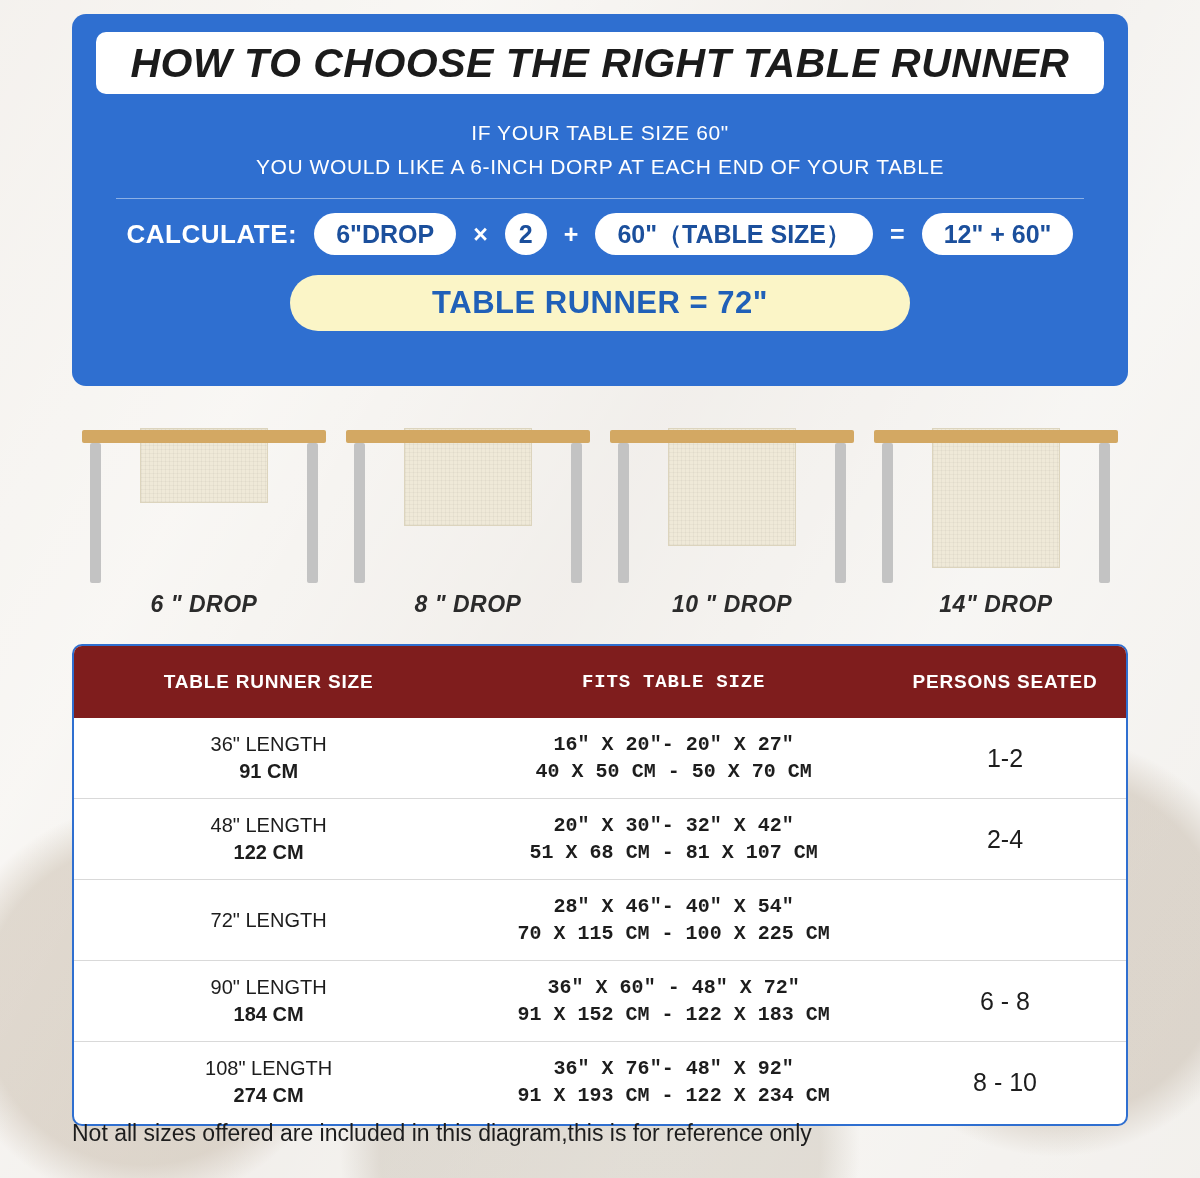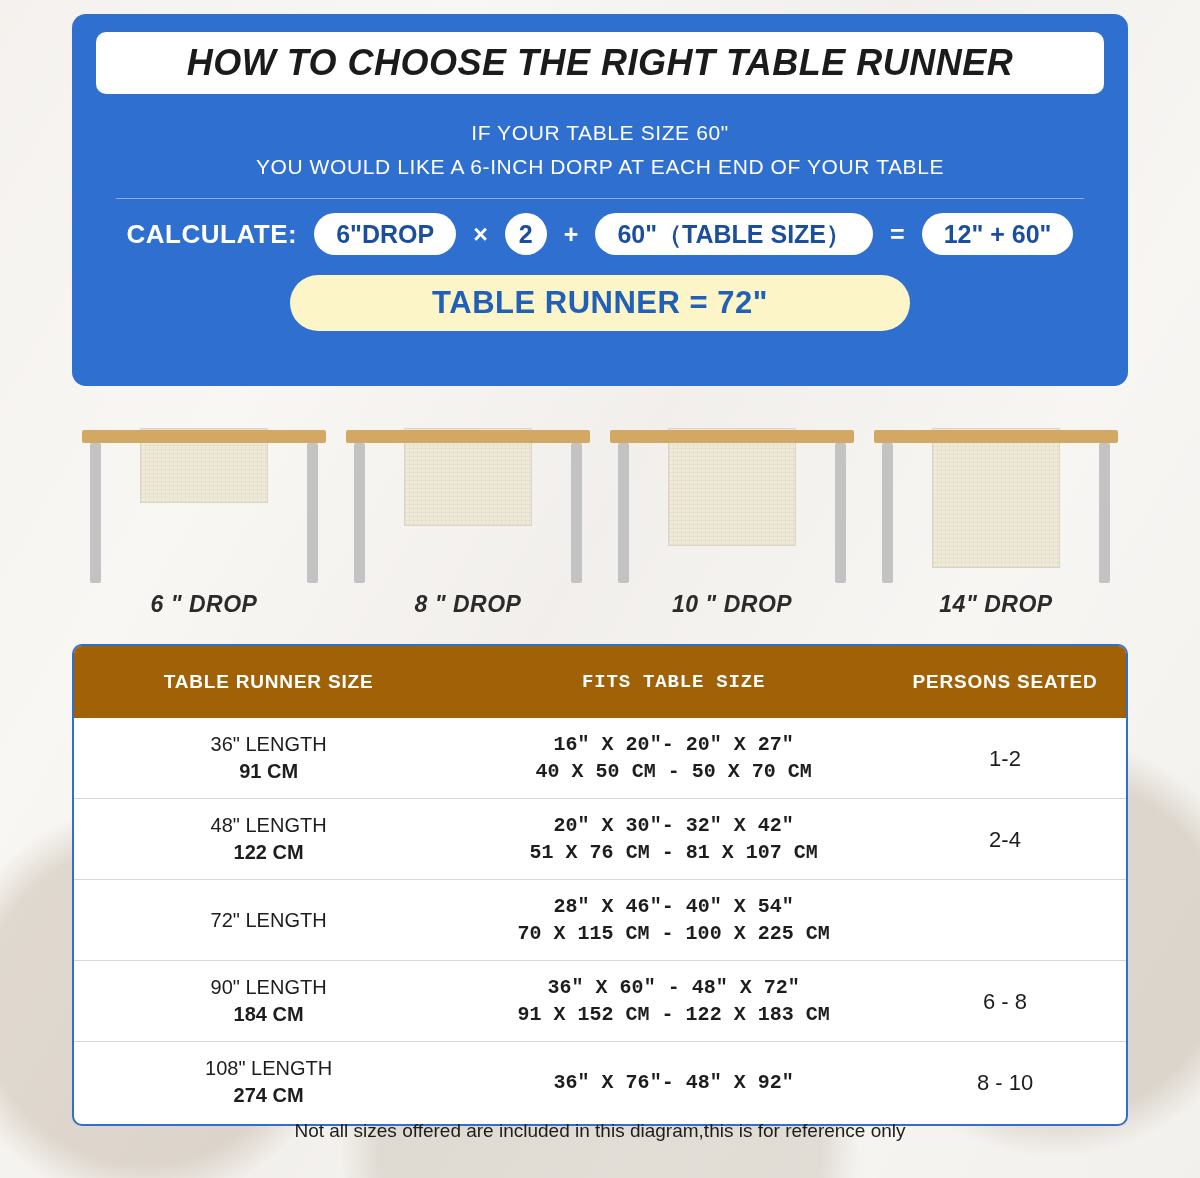--- a/index.html
+++ b/index.html
@@ -48,21 +48,21 @@
     padding: 18px 24px;
   }
   .hero-title {
     background: #ffffff;
     border-radius: 10px;
     height: 62px;
     display: flex;
     align-items: center;
     justify-content: center;
     color: #1b1b1b;
-    font-size: 36px;
+    font-size: 41px;
     font-weight: bold;
     font-style: italic;
     letter-spacing: 0.5px;
     white-space: nowrap;
   }
   .hero-sub {
     margin-top: 22px;
     text-align: center;
     color: #ffffff;
     font-size: 21px;
@@ -194,21 +194,21 @@
     width: 1056px;
     height: 482px;
     background: #ffffff;
     border: 2px solid #2f6fd0;
     border-radius: 10px;
     box-sizing: border-box;
     overflow: hidden;
   }
   .thead {
     display: flex;
-    background: #a16207;
+    background: #7f1d1d;
     height: 72px;
     align-items: center;
   }
   .thead div {
     color: #ffffff;
     font-size: 19px;
     font-weight: bold;
     text-align: center;
     letter-spacing: 0.8px;
   }
@@ -224,30 +224,29 @@
   .trow:last-child { border-bottom: none; }
   .cell {
     text-align: center;
     color: #1d1d1d;
     font-size: 20px;
     line-height: 27px;
   }
   .cell .ln1 { font-weight: normal; }
   .cell .ln2 { font-weight: bold; }
   .cell.persons {
-    font-size: 22px;
+    font-size: 25px;
     font-weight: normal;
   }
   .footnote {
     position: absolute;
     left: 72px;
     top: 1120px;
     width: 1056px;
-    text-align: center;
-    font-size: 19px;
+    font-size: 23px;
     color: #1d1d1d;
   }
 </style>
 </head>
 <body>
 
 <div class="page">
 
   <div class="hero">
     <div class="hero-title">HOW TO CHOOSE THE RIGHT TABLE RUNNER</div>
@@ -328,21 +327,21 @@
       <div class="col3 cell persons">1-2</div>
     </div>
 
     <div class="trow">
       <div class="col1 cell">
         <div class="ln1">48" LENGTH</div>
         <div class="ln2">122 CM</div>
       </div>
       <div class="col2 cell">
         <div class="ln2">20" X 30"- 32" X 42"</div>
-        <div class="ln2">51 X 76 CM - 81 X 107 CM</div>
+        <div class="ln2">51 X 68 CM - 81 X 107 CM</div>
       </div>
       <div class="col3 cell persons">2-4</div>
     </div>
 
     <div class="trow">
       <div class="col1 cell">
         <div class="ln1">72" LENGTH</div>
       </div>
       <div class="col2 cell">
         <div class="ln2">28" X 46"- 40" X 54"</div>
@@ -362,20 +361,21 @@
       <div class="col3 cell persons">6 - 8</div>
     </div>
 
     <div class="trow">
       <div class="col1 cell">
         <div class="ln1">108" LENGTH</div>
         <div class="ln2">274 CM</div>
       </div>
       <div class="col2 cell">
         <div class="ln2">36" X 76"- 48" X 92"</div>
+        <div class="ln2">91 X 193 CM - 122 X 234 CM</div>
       </div>
       <div class="col3 cell persons">8 - 10</div>
     </div>
   </div>
 
   <div class="footnote">Not all sizes offered are included in this diagram,this is for reference only</div>
 
 </div>
 
 </body></html>

